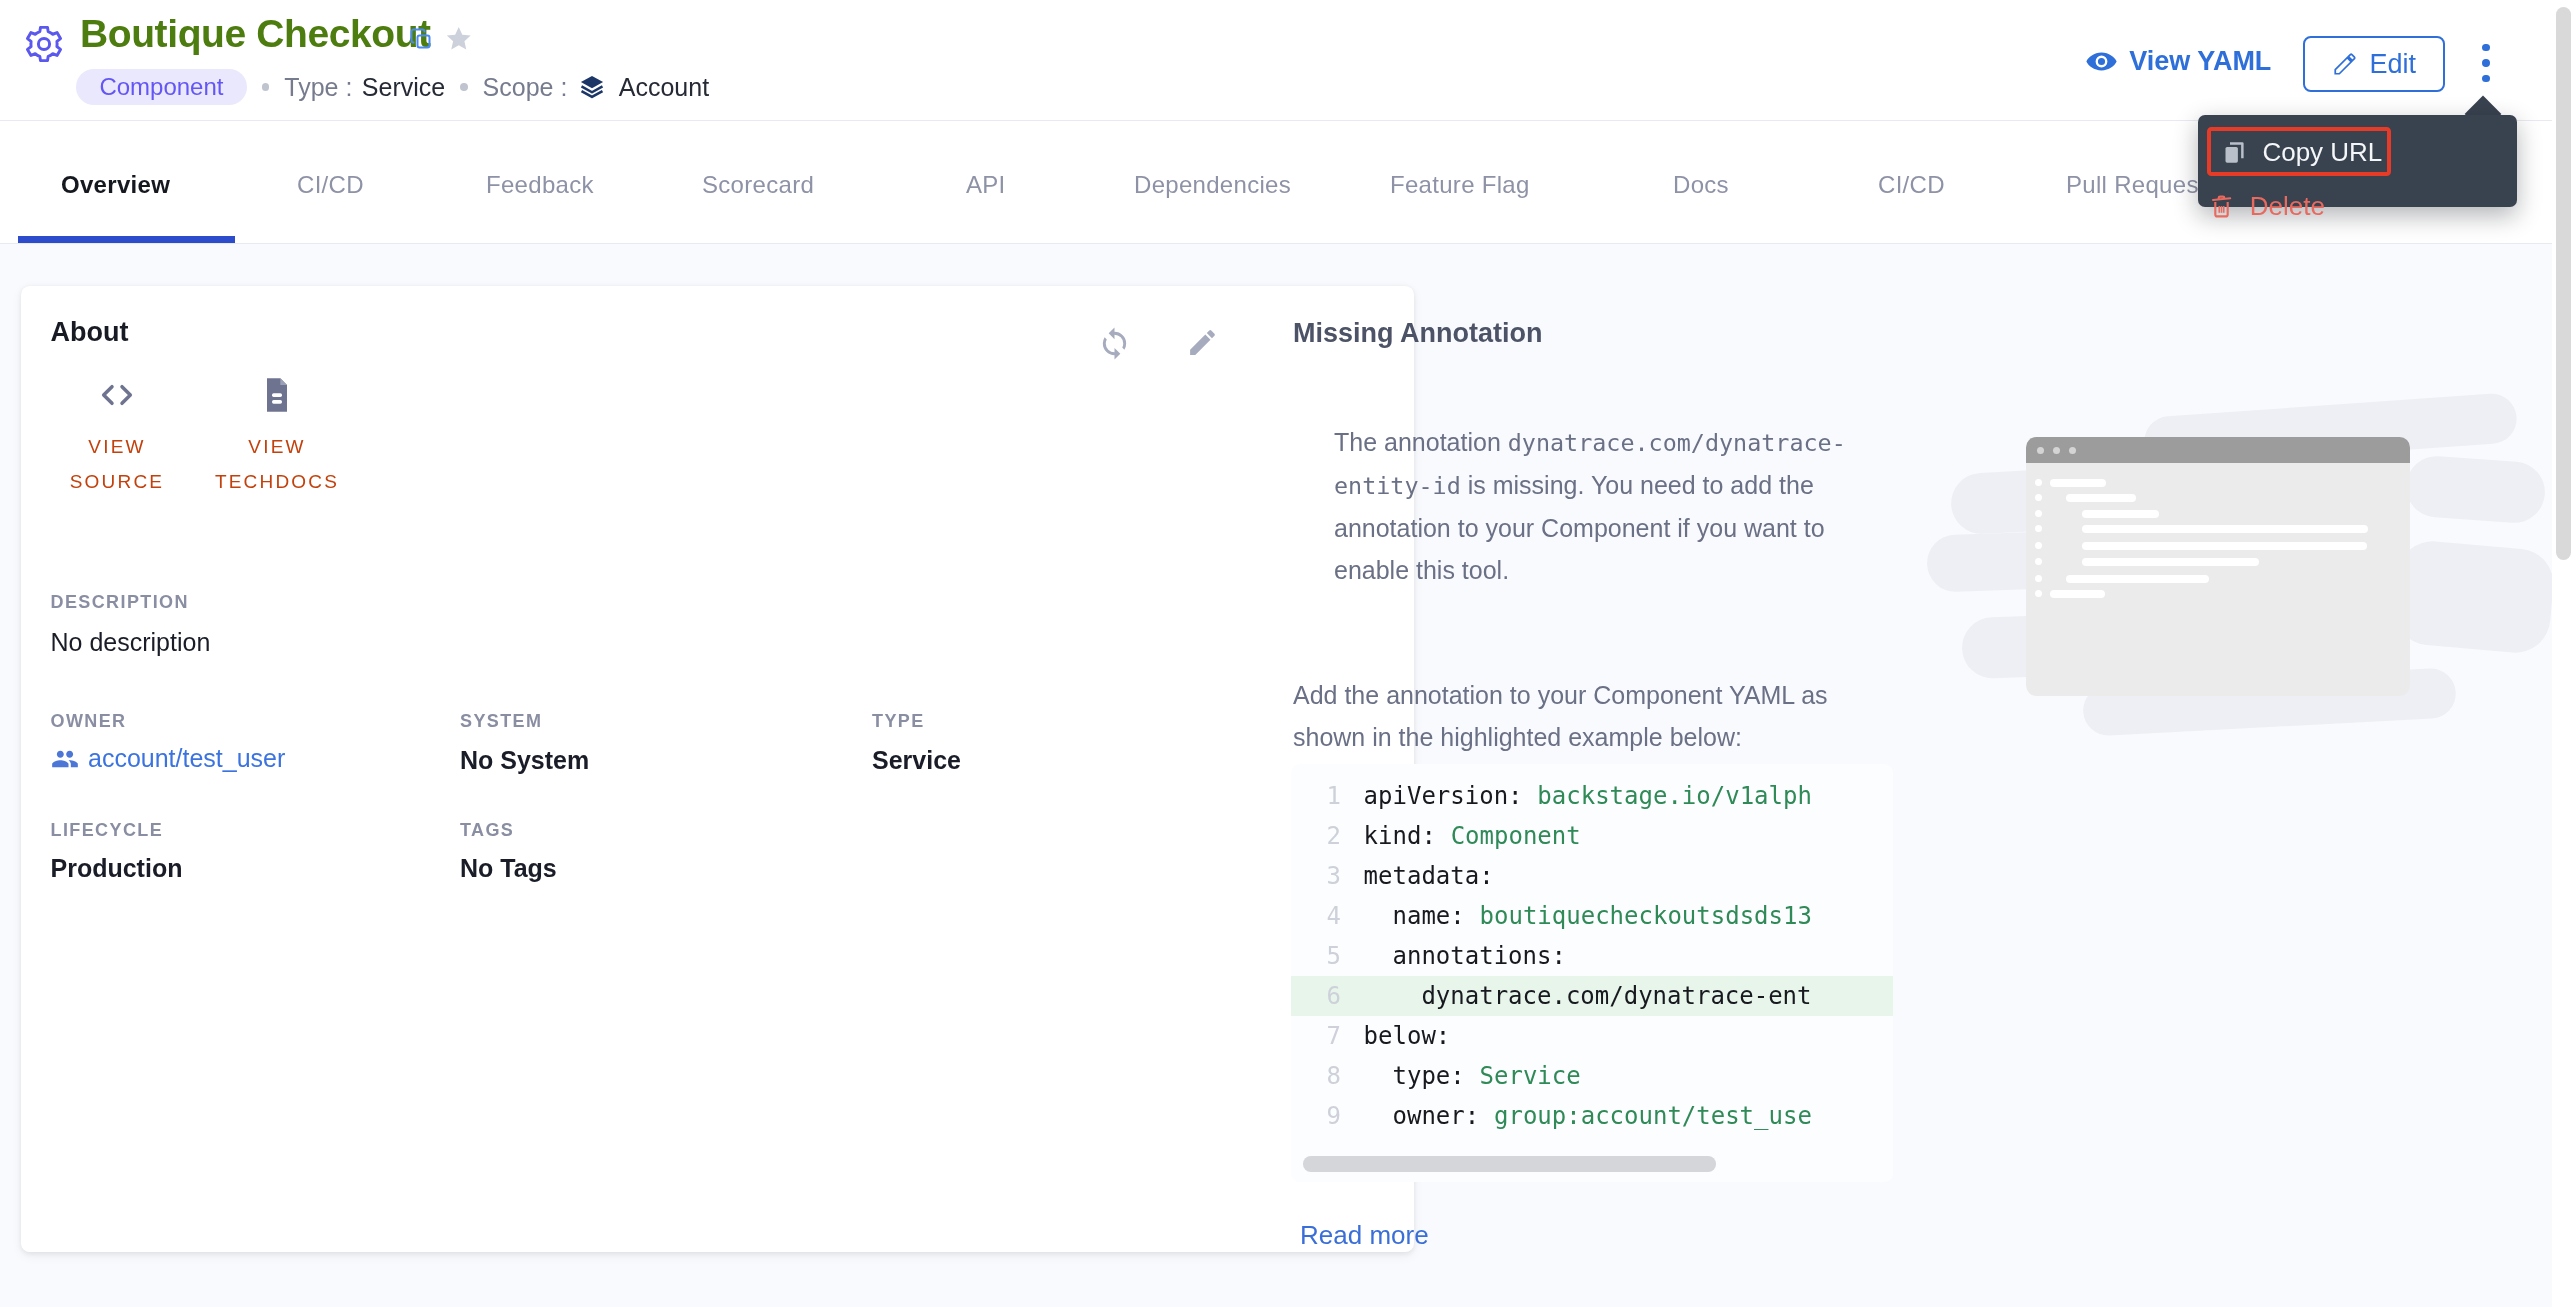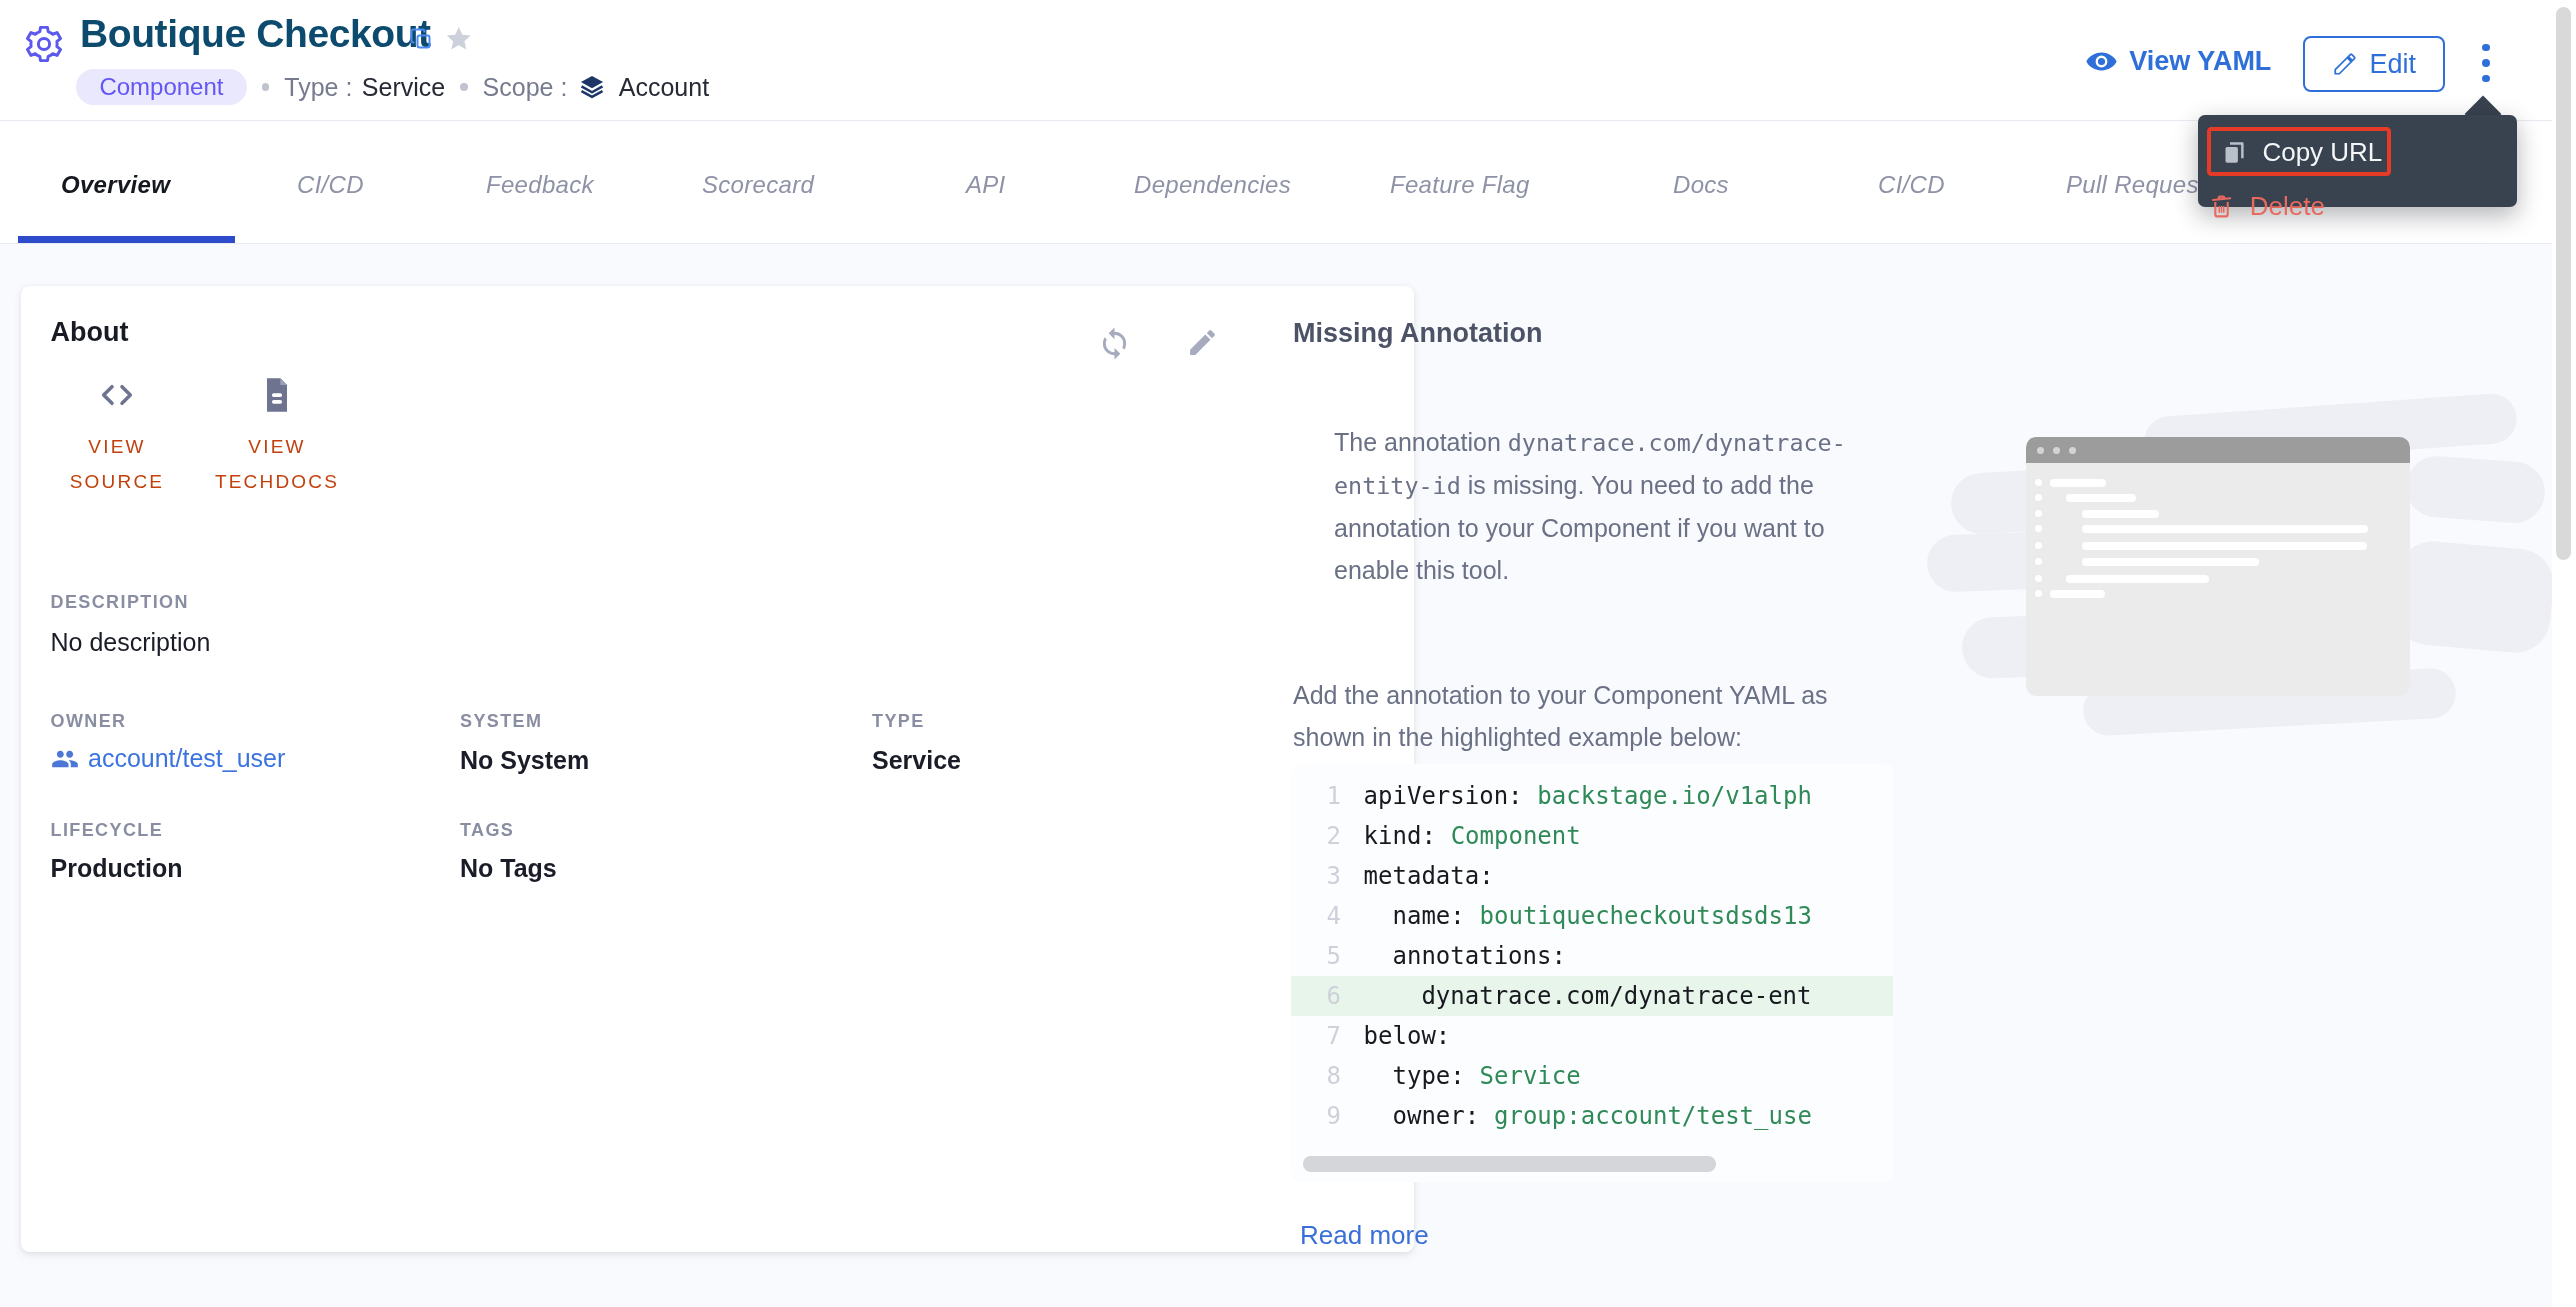--- a/index.html
+++ b/index.html
@@ -3,37 +3,37 @@
 <meta charset="utf-8">
 <style>
   html,body{margin:0;padding:0;}
   body{width:2576px;height:1307px;font-family:"Liberation Sans",sans-serif;background:#fff;}
   .page{position:relative;width:2576px;height:1307px;background:#fff;overflow:hidden;}
   .content-bg{position:absolute;left:0;top:244px;width:2552px;height:1063px;background:#f9fafd;}
 
   
   .app-header{position:absolute;left:0;top:0;width:2552px;height:120px;background:#fff;border-bottom:1.7px solid #e8eaf1;z-index:5;}
   .gear{position:absolute;left:22.6px;top:22.6px;width:42px;height:42px;}
-  .page-title{position:absolute;left:80px;top:12px;margin:0;font-size:39px;font-weight:700;color:#0c4a6e;letter-spacing:-0.4px;}
+  .page-title{position:absolute;left:80px;top:12px;margin:0;font-size:39px;font-weight:700;color:#4d7c0f;letter-spacing:-0.4px;}
   .copy-entity{position:absolute;left:409px;top:27px;width:24px;height:24px;cursor:pointer;}
   .star{position:absolute;left:444px;top:24px;width:29.5px;height:29.5px;cursor:pointer;}
   .meta-row{position:absolute;left:76px;top:69px;height:36px;display:flex;align-items:center;font-size:25px;color:#767b8e;}
   .kind-badge{background:#e9e8fd;color:#6456f5;border-radius:18px;height:36px;line-height:36px;padding:0 23.4px;font-size:24px;}
   .dot-sep{width:7.8px;height:7.8px;border-radius:50%;background:#c0c4cf;margin:0 14.8px;flex:none;}
   .meta-value{color:#262a35;font-weight:500;margin-left:9.5px;}
   .scope-icon{width:28px;height:28px;margin:0 3.5px 0 10.4px;display:inline-flex;}
   .view-yaml{position:absolute;left:2085px;top:45px;display:flex;gap:11.3px;align-items:center;font-size:27px;font-weight:700;color:#2e6fd9;cursor:pointer;}
   .view-yaml .ic{width:33px;height:33px;display:inline-flex;}
   .edit-btn{position:absolute;left:2303px;top:36px;width:142px;height:56px;border:2.6px solid #2e6fd9;border-radius:7.8px;background:#fff;display:flex;align-items:center;justify-content:center;gap:11.3px;color:#2e6fd9;font-size:27px;font-weight:500;cursor:pointer;font-family:inherit;}
   .edit-btn .ic{width:26px;height:26px;display:inline-flex;}
   .kebab{position:absolute;left:2467px;top:38px;width:38px;height:50px;display:flex;flex-direction:column;align-items:center;justify-content:center;gap:7.8px;cursor:pointer;}
   .kebab i{width:7.8px;height:7.8px;border-radius:50%;background:#2e6fd9;}
 
   
-  .tabs{position:absolute;left:0;top:122px;width:2552px;height:121px;background:#fff;border-bottom:1.7px solid #e8eaf1;z-index:4;font-style:italic;}
+  .tabs{position:absolute;left:0;top:122px;width:2552px;height:121px;background:#fff;border-bottom:1.7px solid #e8eaf1;z-index:4;}
   .tab{position:absolute;top:49px;font-size:24px;font-weight:500;color:#8e92a6;letter-spacing:0.3px;cursor:pointer;white-space:nowrap;}
   .tab.active{color:#15181f;font-weight:700;}
   .tab-underline{position:absolute;left:18px;top:114px;width:217px;height:7px;background:#2d4ccc;}
 
   
   .about-card{position:absolute;left:21px;top:286px;width:1393px;height:966px;background:#fff;border-radius:8.7px;box-shadow:0 1.7px 5.2px rgba(25,28,40,.07),0 3.5px 12px rgba(25,28,40,.05);}
   .about-title{position:absolute;left:29.5px;top:31px;margin:0;font-size:27px;font-weight:700;color:#181b24;}
   .card-icon{position:absolute;width:35px;height:35px;cursor:pointer;}
   .about-sync{left:1076px;top:40px;}
   .about-editicon{left:1165px;top:40px;}

